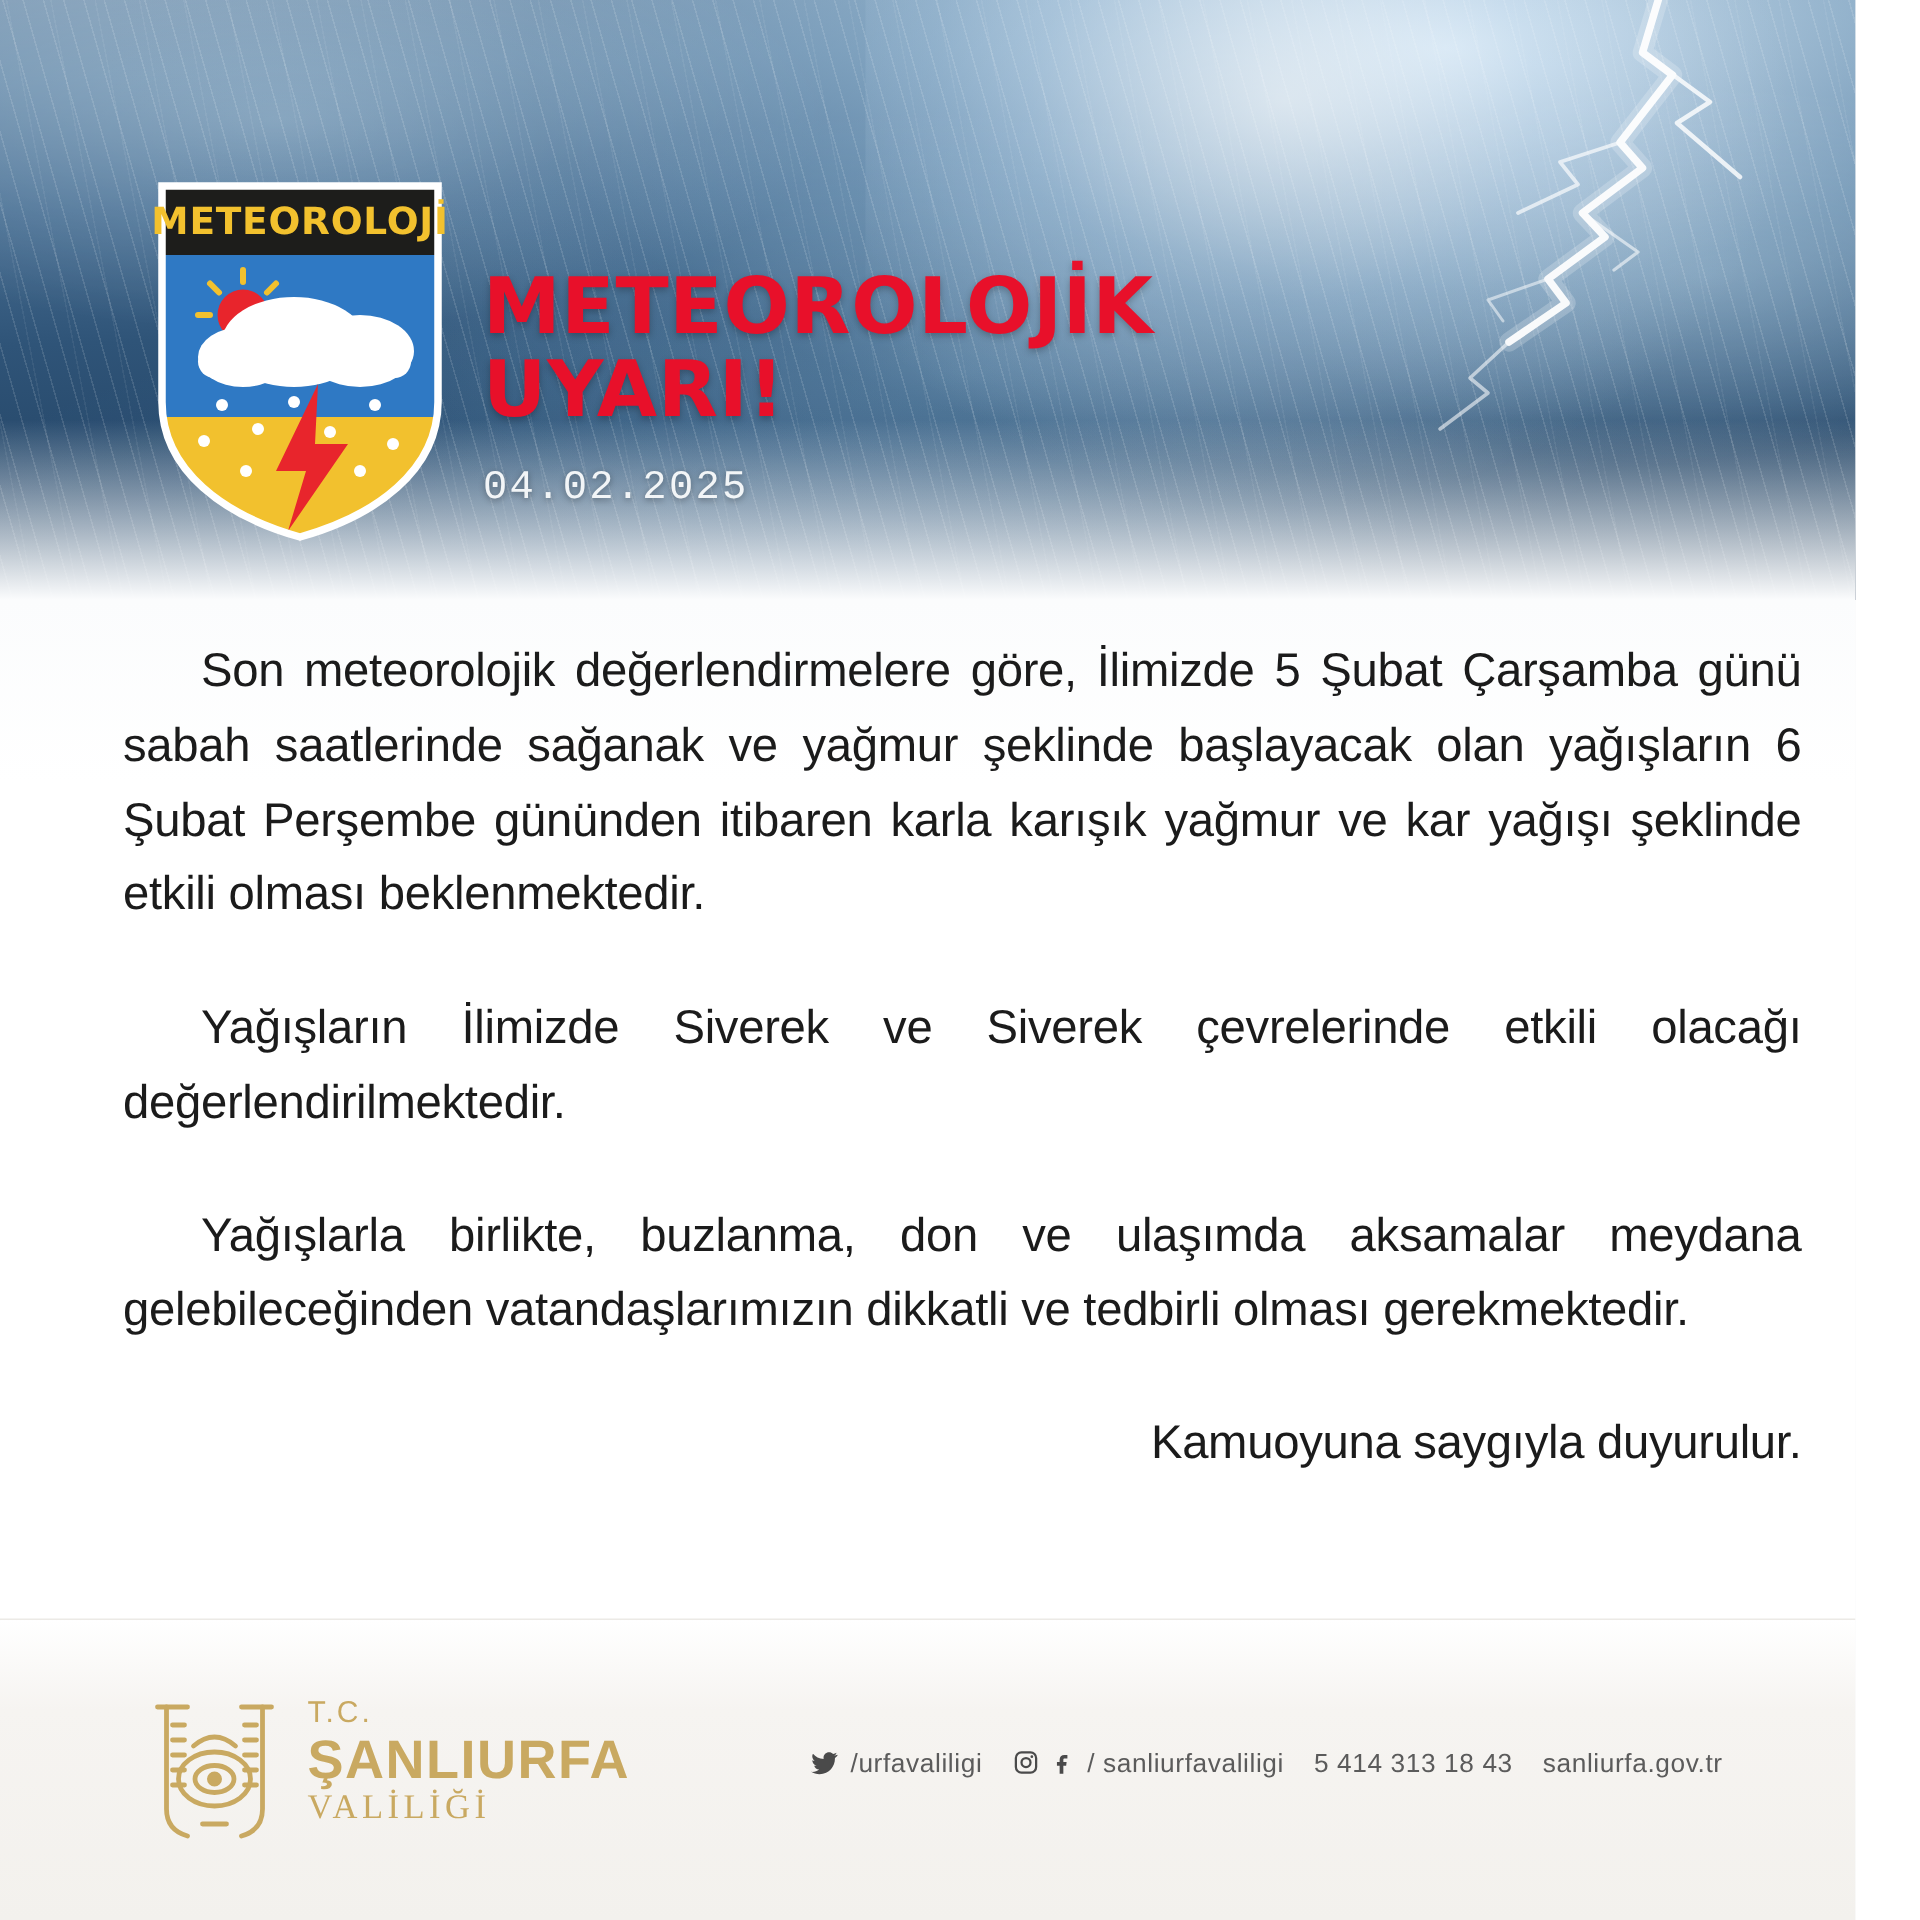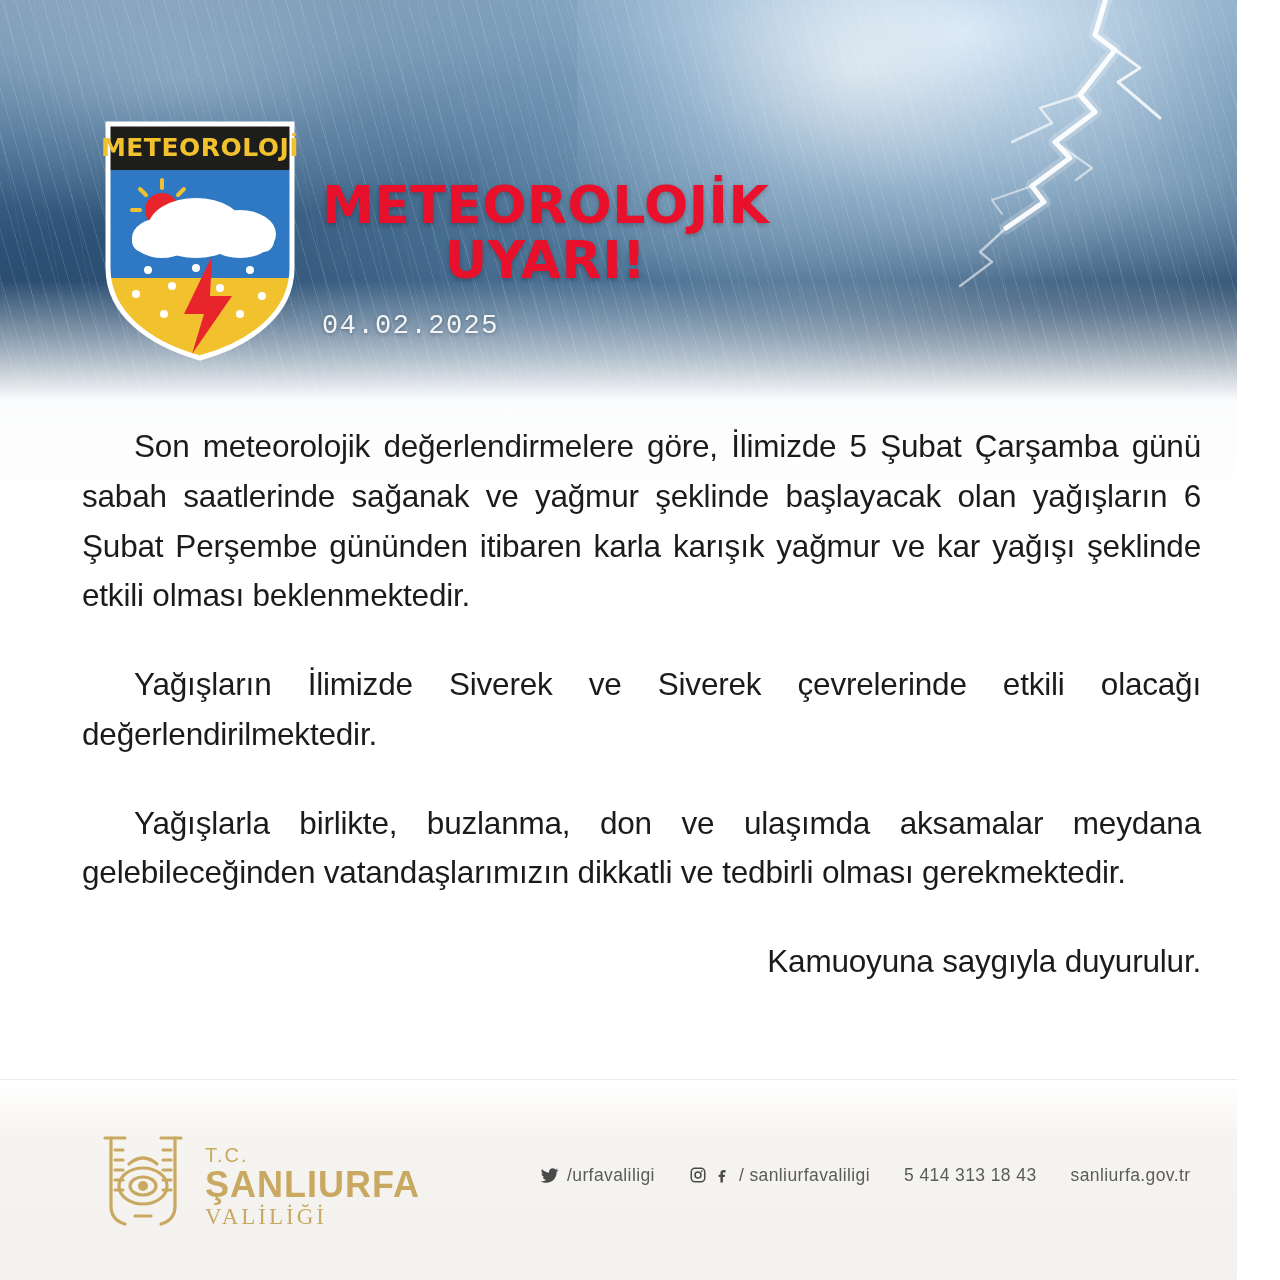--- a/index.html
+++ b/index.html
@@ -113,21 +113,20 @@
     padding-top: 60px;
   }
   .title-main {
     font-size: 52px;
     line-height: 1.05;
     font-weight: bold;
     color: #e8102a;
     letter-spacing: 0.5px;
     text-shadow: 0 2px 5px rgba(0,0,0,0.25);
     font-family: "DejaVu Sans", sans-serif;
-    text-align: center;
   }
   .title-date {
     margin-top: 24px;
     font-size: 27px;
     color: #f2f5f7;
     letter-spacing: 1.5px;
     font-family: Liberation Mono, monospace;
     text-shadow: 0 1px 4px rgba(0,0,0,0.35);
   }
 
@@ -169,21 +168,21 @@
   .footer-inner {
     position: absolute;
     left: 95px;
     right: 80px;
     top: 40px;
     display: flex;
     align-items: center;
   }
   .gov-logo {
     display: flex;
-    align-items: flex-end;
+    align-items: center;
     flex: 0 0 auto;
   }
   .gov-mark {
     width: 96px;
     height: 110px;
     position: relative;
     flex: 0 0 auto;
   }
   .gov-text {
     margin-left: 14px;
@@ -192,21 +191,21 @@
     font-family: "Liberation Sans", sans-serif;
   }
   .gov-text .l1 { font-size: 20px; letter-spacing: 2px; }
   .gov-text .l2 { font-size: 36px; font-weight: bold; letter-spacing: 1px; }
   .gov-text .l3 { font-size: 23px; letter-spacing: 3px; font-family: Liberation Serif, serif; }
 
   .contacts {
     display: flex;
     align-items: flex-start;
     margin-left: 120px;
-    gap: 34px;
+    gap: 20px;
     color: #5b5b5b;
     font-size: 17.5px;
     letter-spacing: 0.4px;
     white-space: nowrap;
   }
   .contact {
     display: flex;
     align-items: center;
     gap: 8px;
   }

